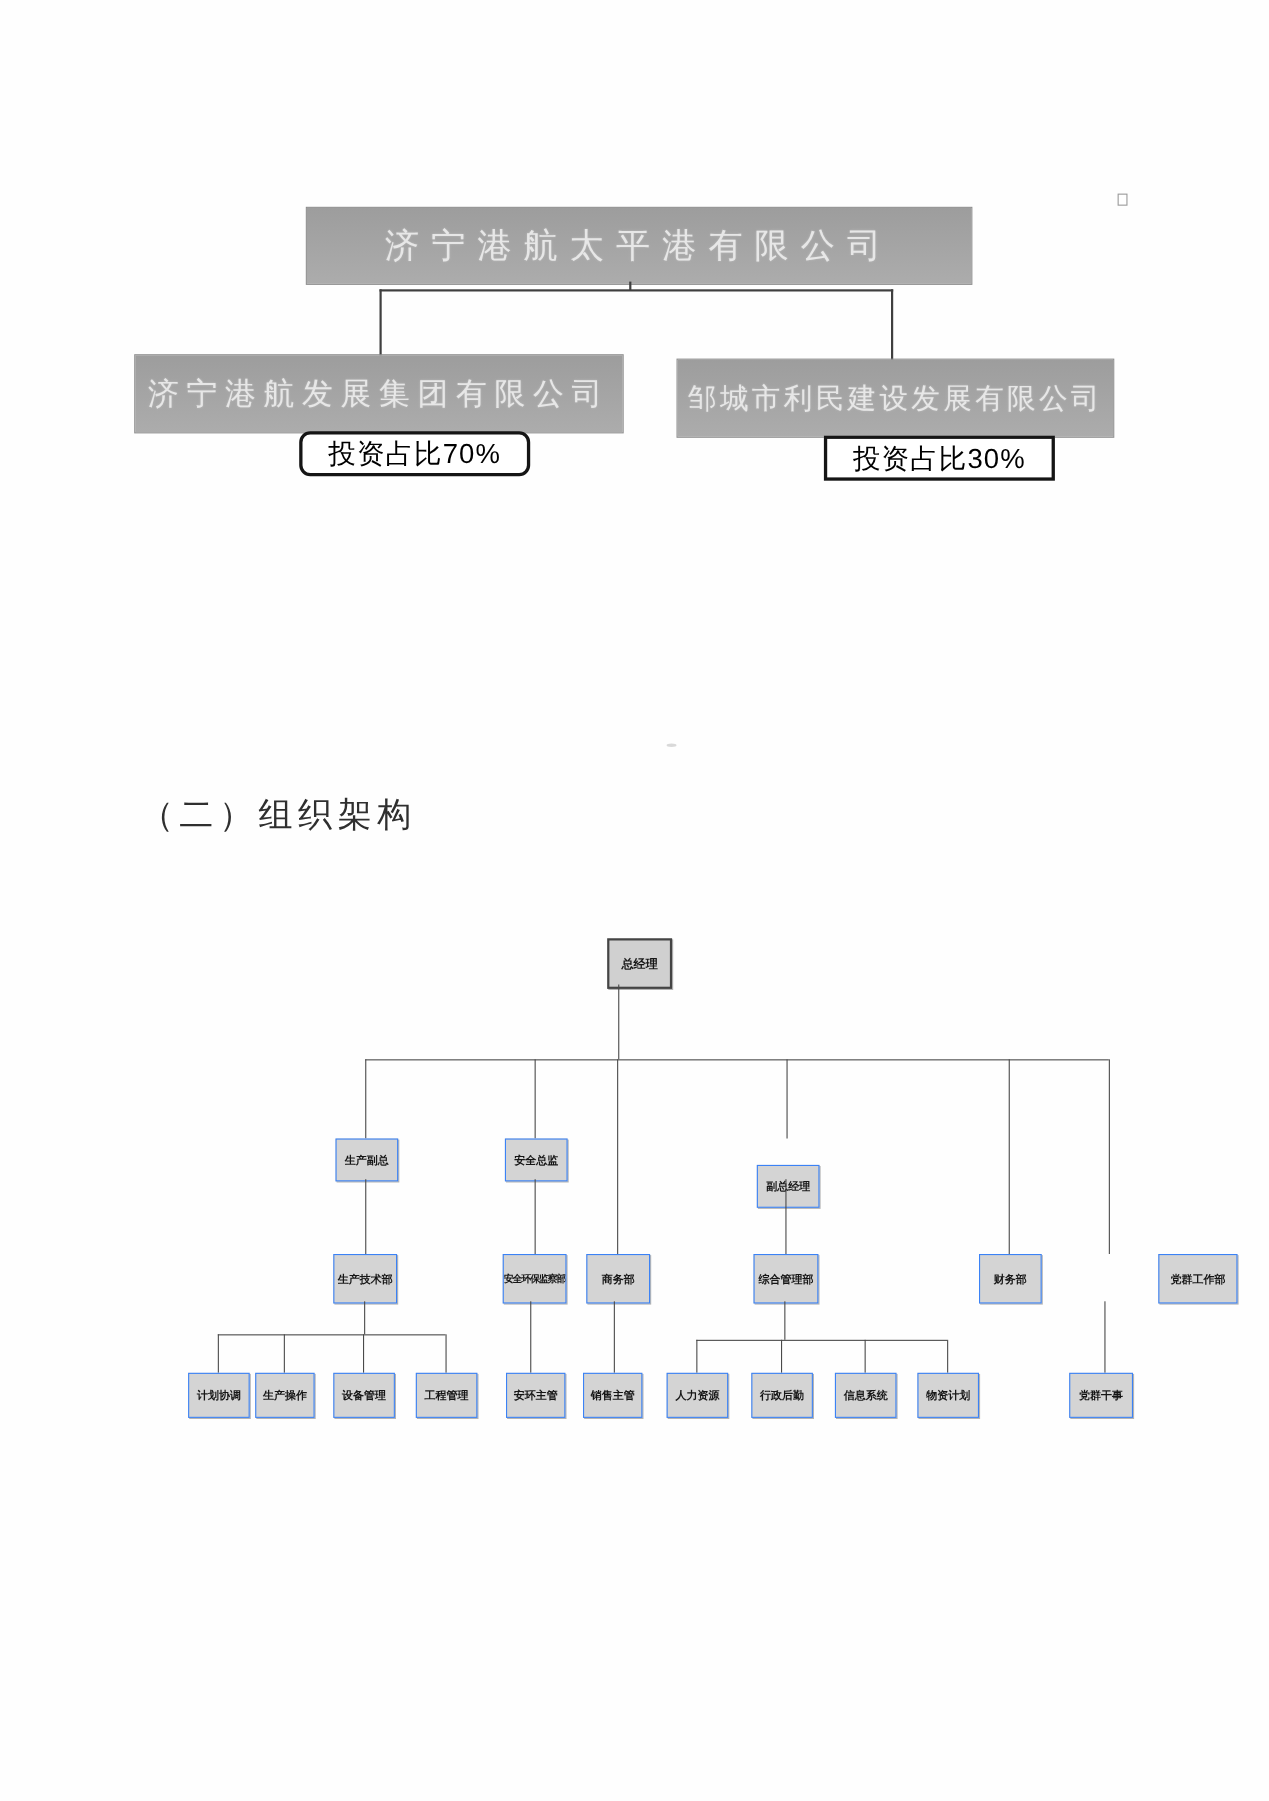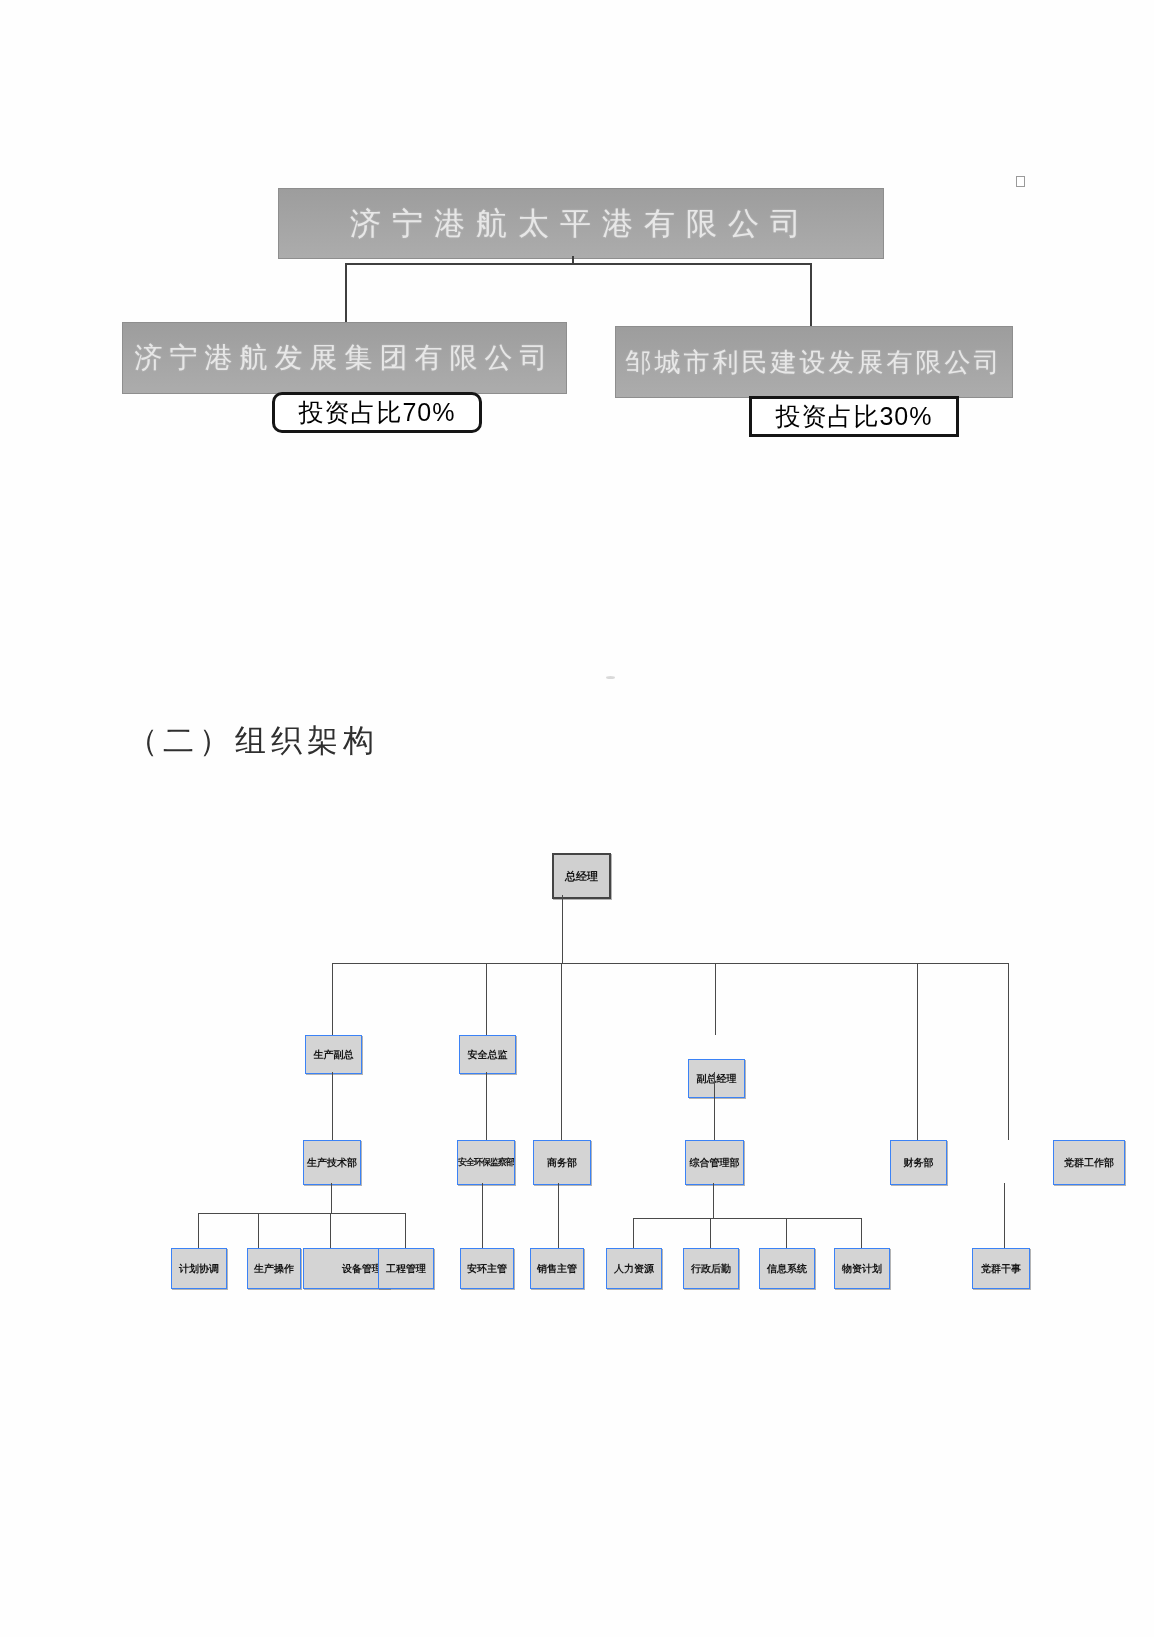--- a/index.html
+++ b/index.html
@@ -112,22 +112,22 @@
     <div class="vl" style="left:713px;top:1183px;height:35px;"></div>
     <div class="hl" style="left:633px;top:1218px;width:228px;"></div>
     <div class="vl" style="left:633px;top:1218px;height:30px;"></div>
     <div class="vl" style="left:710px;top:1218px;height:30px;"></div>
     <div class="vl" style="left:786px;top:1218px;height:30px;"></div>
     <div class="vl" style="left:861px;top:1218px;height:30px;"></div>
 
     <div class="vl" style="left:1004px;top:1183px;height:65px;"></div>
 
     <div class="node" style="left:171px;top:1248px;width:54px;height:39px;">计划协调</div>
-    <div class="node" style="left:247px;top:1248px;width:52px;height:39px;">生产操作</div>
-    <div class="node" style="left:303px;top:1248px;width:54px;height:39px;padding-left:31px;">设备管理</div>
+    <div class="node" style="left:232px;top:1248px;width:52px;height:39px;">生产操作</div>
+    <div class="node" style="left:303px;top:1248px;width:54px;height:39px;">设备管理</div>
     <div class="node" style="left:378px;top:1248px;width:54px;height:39px;">工程管理</div>
     <div class="node" style="left:460px;top:1248px;width:52px;height:39px;">安环主管</div>
     <div class="node" style="left:530px;top:1248px;width:52px;height:39px;">销售主管</div>
     <div class="node" style="left:606px;top:1248px;width:54px;height:39px;">人力资源</div>
     <div class="node" style="left:683px;top:1248px;width:54px;height:39px;">行政后勤</div>
     <div class="node" style="left:759px;top:1248px;width:54px;height:39px;">信息系统</div>
     <div class="node" style="left:834px;top:1248px;width:54px;height:39px;">物资计划</div>
     <div class="node" style="left:972px;top:1248px;width:56px;height:39px;">党群干事</div>
   </div>
 

